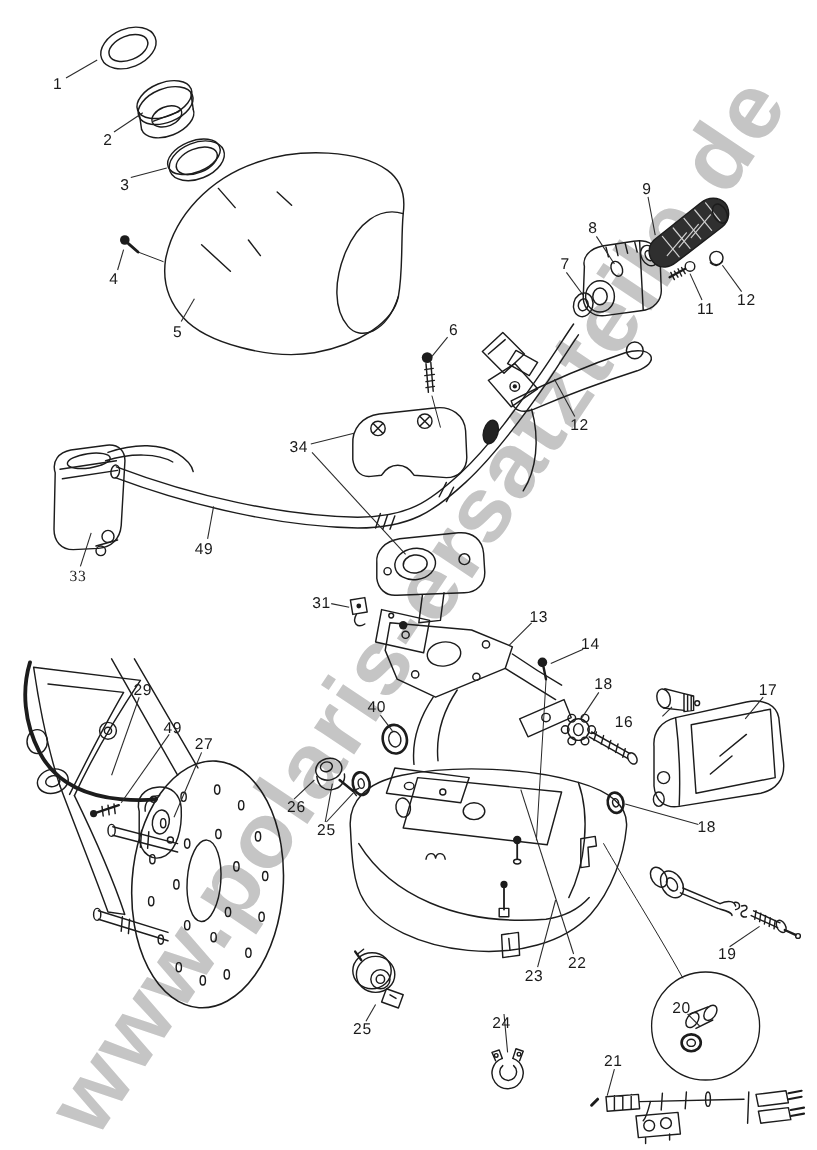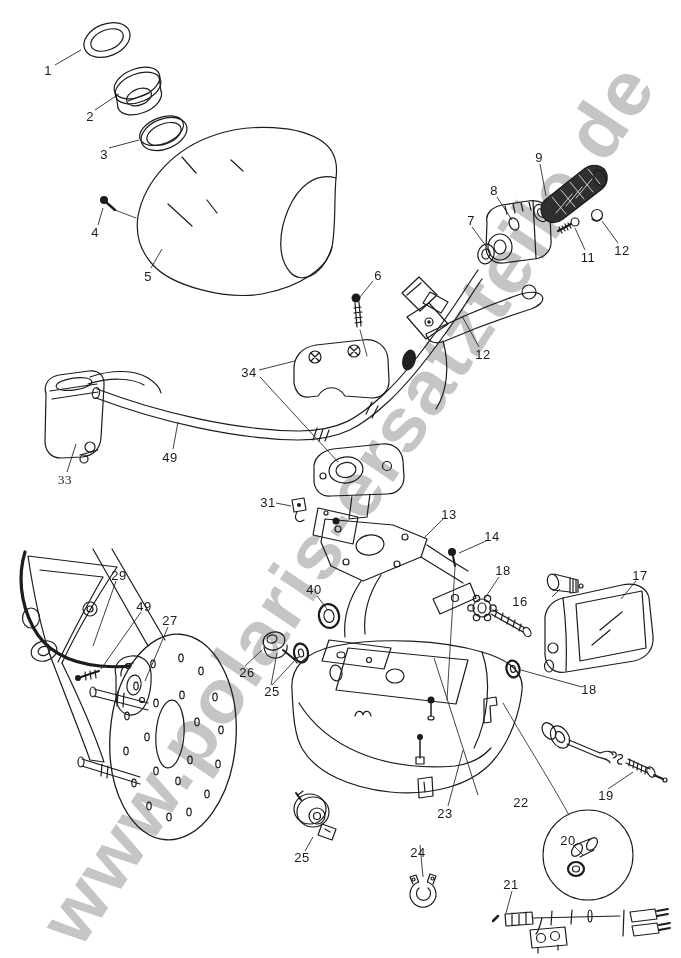--- a/index.html
+++ b/index.html
@@ -420,21 +420,21 @@
       <div class="part-label" style="left: 483px; top: 354px;">12</div>
       <div class="part-label" style="left: 449px; top: 514px;">13</div>
       <div class="part-label" style="left: 492px; top: 536px;">14</div>
       <div class="part-label" style="left: 503px; top: 570px;">18</div>
       <div class="part-label" style="left: 520px; top: 601px;">16</div>
       <div class="part-label" style="left: 640px; top: 575px;">17</div>
       <div class="part-label" style="left: 589px; top: 689px;">18</div>
       <div class="part-label" style="left: 606px; top: 795px;">19</div>
       <div class="part-label" style="left: 568px; top: 840px;">20</div>
       <div class="part-label" style="left: 511px; top: 884px;">21</div>
-      <div class="part-label" style="left: 481px; top: 802px; margin-left: 40px;">22</div>
+      <div class="part-label" style="left: 481px; top: 802px;">22</div>
       <div class="part-label" style="left: 445px; top: 813px;">23</div>
       <div class="part-label" style="left: 418px; top: 852px;">24</div>
       <div class="part-label" style="left: 302px; top: 857px;">25</div>
       <div class="part-label" style="left: 272px; top: 691px;">25</div>
       <div class="part-label" style="left: 247px; top: 672px;">26</div>
       <div class="part-label" style="left: 170px; top: 620px;">27</div>
       <div class="part-label" style="left: 144px; top: 606px;">49</div>
       <div class="part-label" style="left: 119px; top: 575px;">29</div>
       <div class="part-label" style="left: 314px; top: 589px;">40</div>
       <div class="part-label" style="left: 268px; top: 502px;">31</div>

